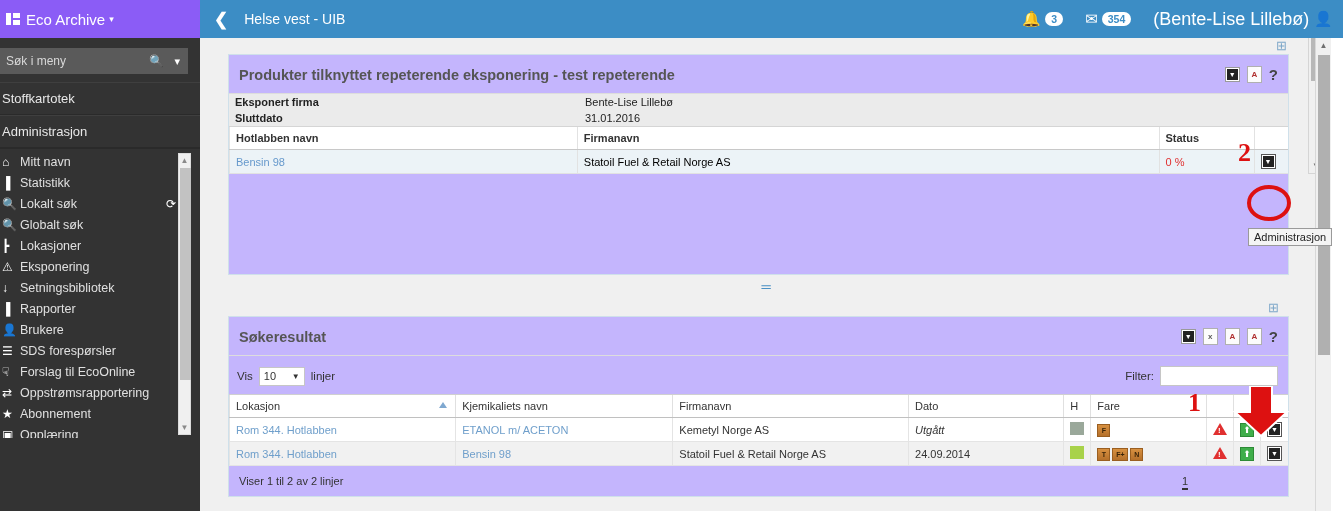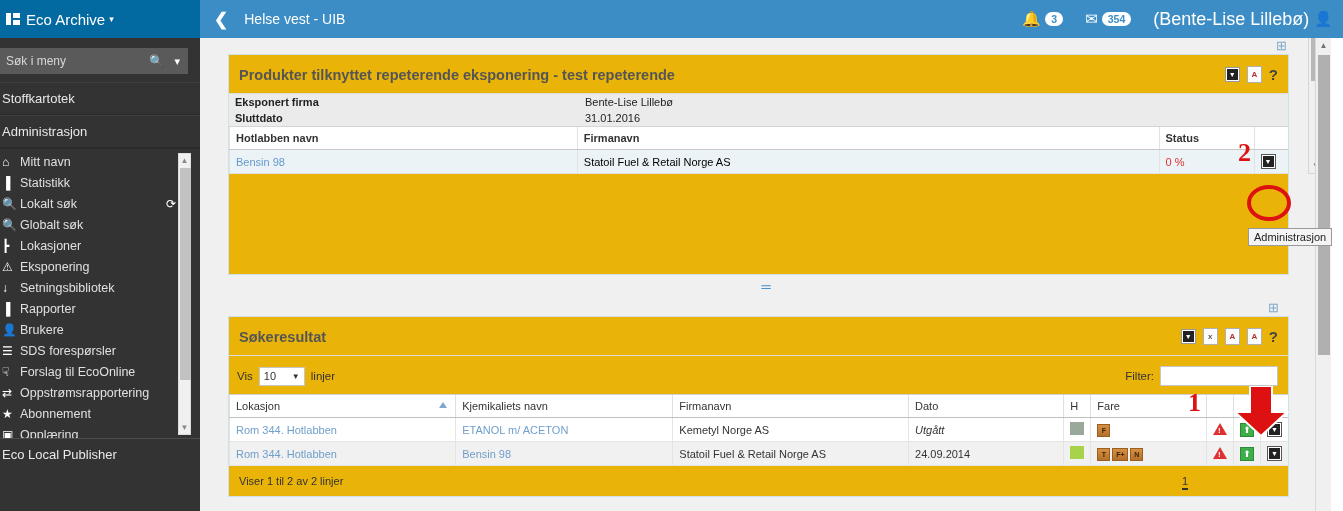--- a/index.html
+++ b/index.html
@@ -13,21 +13,21 @@
   .app { position: relative; width: 1343px; height: 511px; }
 
   
   .sidebar {
     position: absolute; left: 0; top: 0;
     width: 200px; height: 511px;
     background: #333333;
   }
   .brand {
     height: 38px;
-    background: #0369a1;
+    background: #8b5cf6;
     display: flex; align-items: center;
     padding-left: 6px;
     color: #ffffff;
     font-size: 15px;
   }
   .brand-icon {
     display: inline-block;
     width: 14px; height: 12px;
     margin-right: 6px;
     position: relative;
@@ -143,21 +143,21 @@
   .panel-outer { position: relative; }
   .expand-row {
     height: 16px; position: relative;
   }
   .expand-icon {
     position: absolute; right: 44px; top: 2px;
     color: #7fa8c9; font-size: 13px; line-height: 12px;
   }
   .panel {
     margin: 0 42px 0 28px;
-    background: #eab308;
+    background: #c4b5fd;
     border: 1px solid #cfe0ea;
     position: relative;
   }
   .panel-head {
     position: relative;
     padding: 12px 14px 10px 10px;
     border-bottom: 1px solid #dddddd;
   }
   .panel-title {
     font-size: 14.5px; color: #555555; font-weight: bold;
@@ -450,21 +450,20 @@
             <span class="lbl">Opplæring</span>
           </div>
         </div>
       <div class="side-sb">
         <div class="arr">▲</div>
         <div class="thumb"></div>
         <div class="arr arr-b">▼</div>
       </div>
     </div>
 
-    <div class="menu-bottom-item">Eco Local Publisher</div>
     <div class="sidebar-filler"></div>
   </div>
 
   <div class="topbar">
     <div class="collapse-btn">❮</div>
     <div class="page-title">Helse vest - UIB</div>
     <div class="topbar-right">
       <div class="tb-item">
         <span class="tb-icon">🔔</span>
         <span class="badge">3</span>

